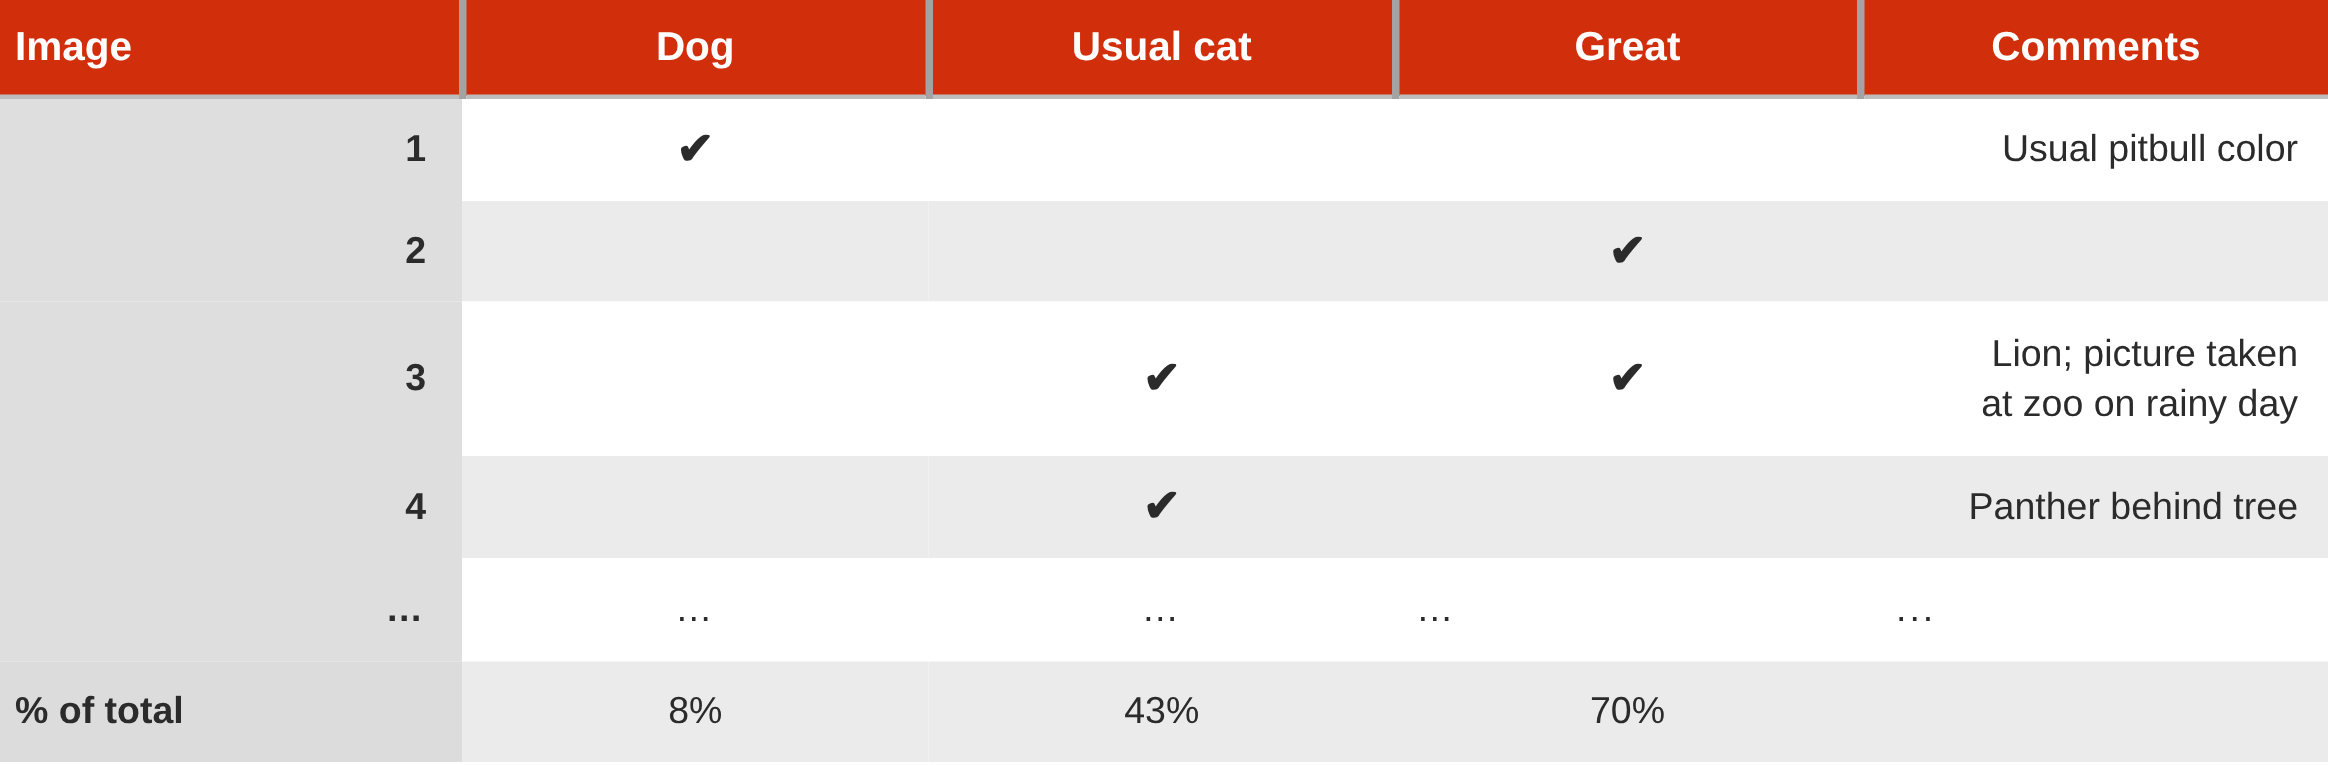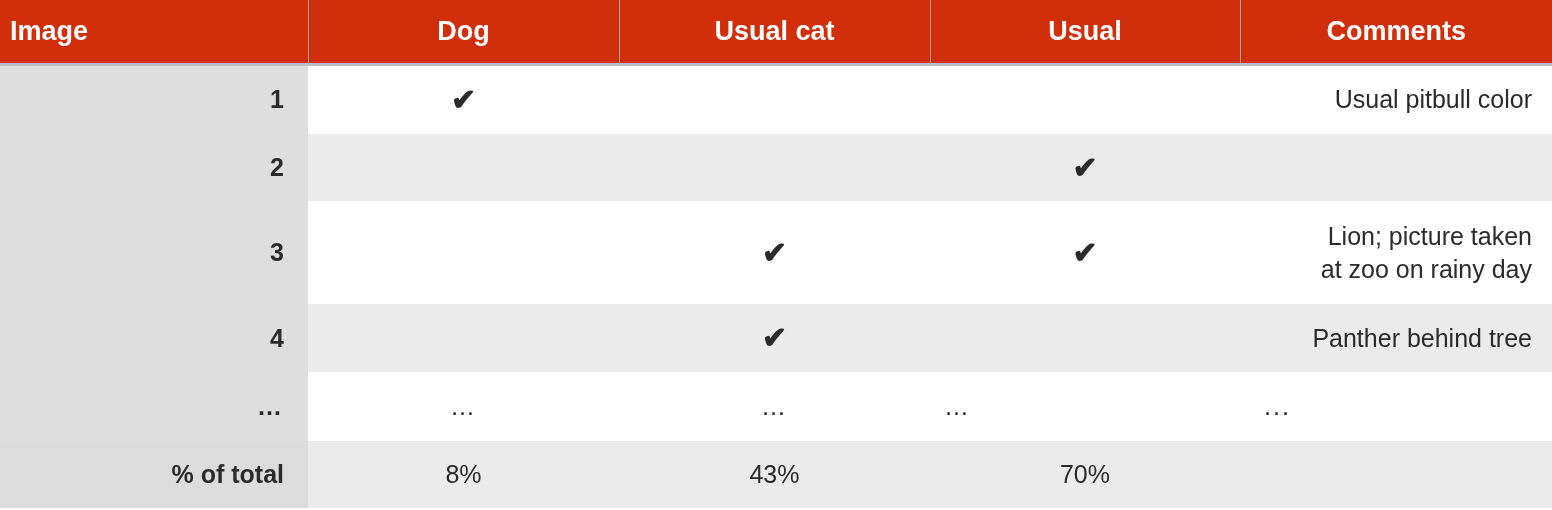--- a/index.html
+++ b/index.html
@@ -39,21 +39,21 @@
     background: #d12f0c;
   }
   thead th {
     color: #ffffff;
     font-size: 27px;
     font-weight: bold;
     height: 64px;
     padding: 0 16px;
     text-align: center;
     vertical-align: middle;
-    border-right: 1px solid #a3a3a3;
+    border-right: 5px solid #a3a3a3;
     box-sizing: border-box;
     white-space: nowrap;
   }
   thead th.th-image {
     text-align: left;
     padding-left: 10px;
   }
   thead th:last-child {
     border-right: none;
     margin-top: 44px;
@@ -79,21 +79,21 @@
 
   
   tbody td.cell-index {
     background: #dedede !important;
     text-align: right;
     font-weight: bold;
     padding-right: 24px;
     color: #2b2b2b;
   }
   tbody tr.row-total td.cell-index {
-    text-align: right;
+    text-align: left;
     padding-left: 10px;
     background: #dcdcdc !important;
   }
 
   td.cell-check {
     text-align: center;
     font-size: 30px;
     color: #2b2b2b;
   }
   td.cell-check .mark {
@@ -139,21 +139,21 @@
       <col class="c-greatcat">
       <col class="c-blurry">
       <col class="c-comments">
     </colgroup>
 
     <thead>
       <tr>
         <th class="th-image">Image</th>
         <th>Dog</th>
         <th>Usual cat</th>
-        <th>Usual</th>
+        <th>Great</th>
         <th>Comments</th>
       </tr>
     </thead>
 
     <tbody>
 
       <tr class="row-odd h-1">
         <td class="cell-index">1</td>
         <td class="cell-check"><span class="mark">✔</span></td>
         <td class="cell-check"><span class="mark"></span></td>

